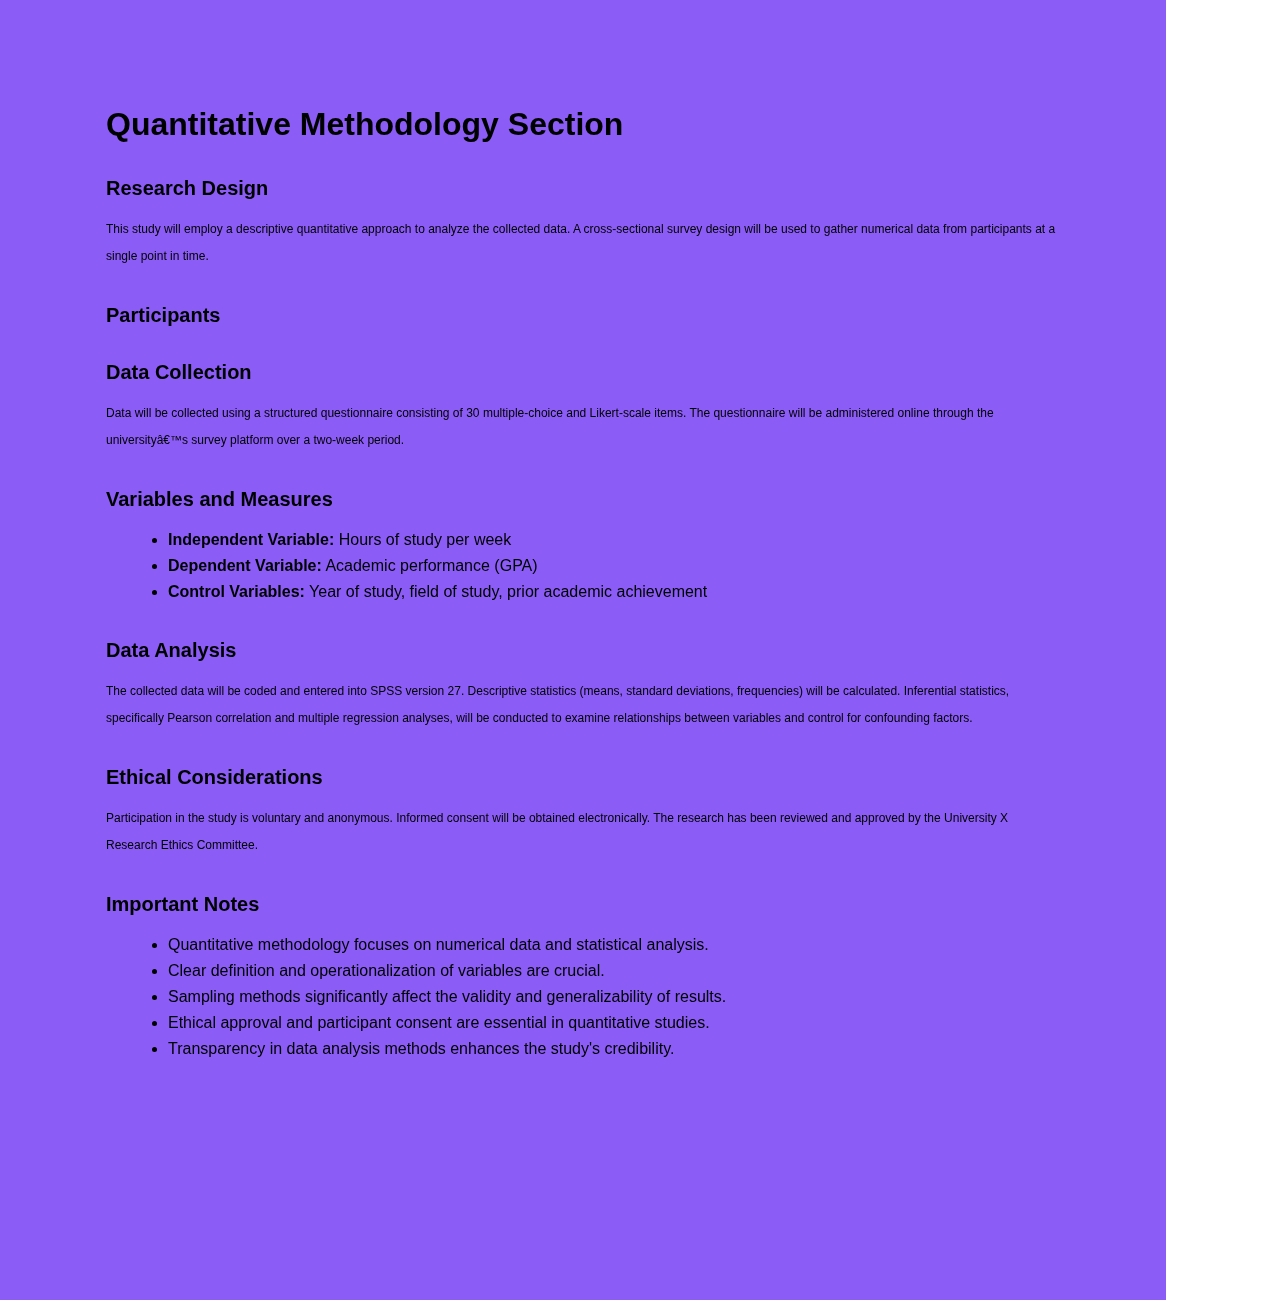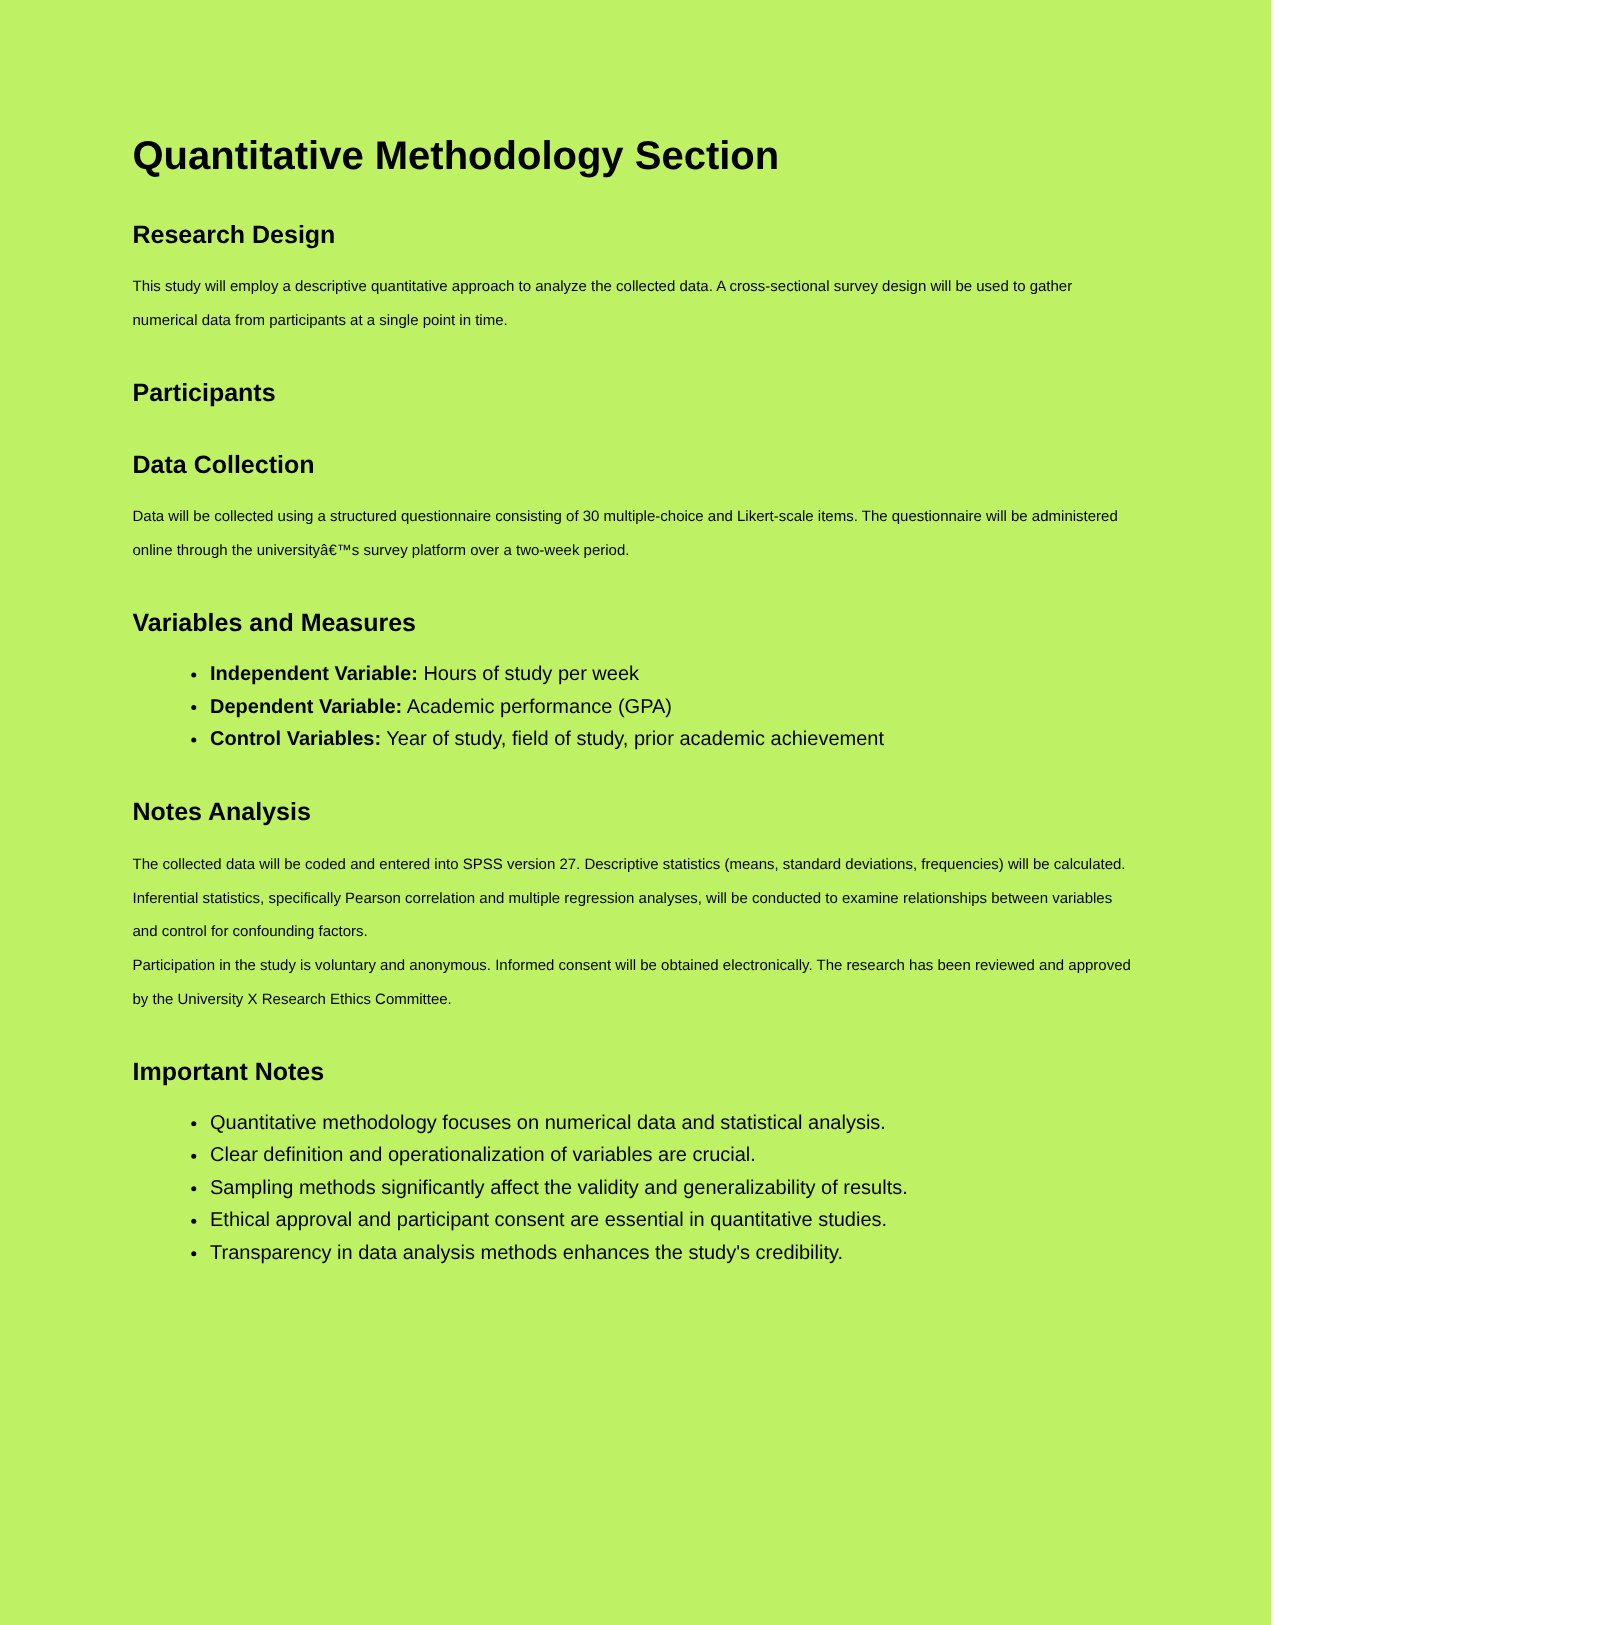--- a/index.html
+++ b/index.html
@@ -4,24 +4,24 @@
 <style>
   * { box-sizing: border-box; }
   html, body {
     margin: 0;
     padding: 0;
     background: #ffffff;
     color: #000000;
     font-family: "Liberation Sans", "DejaVu Sans", sans-serif;
   }
   .page {
-    width: 1017px;
+    width: 1166px;
     min-height: 1300px;
     margin: 0;
-    background: #bef264;
+    background: #8b5cf6;
   }
   .doc {
     padding: 106px 106px 120px 106px;
   }
   h1.doc-title {
     font-size: 32px;
     line-height: 37px;
     font-weight: 700;
     margin: 0 0 14px 0;
   }
@@ -66,23 +66,24 @@
     <h2 class="section-heading">Data Collection</h2>
     <p class="section-paragraph">Data will be collected using a structured questionnaire consisting of 30 multiple-choice and Likert-scale items. The questionnaire will be administered online through the universityâ€™s survey platform over a two-week period.</p>
 
     <h2 class="section-heading">Variables and Measures</h2>
     <ul class="section-list">
       <li><strong>Independent Variable:</strong> <span>Hours of study per week</span></li>
       <li><strong>Dependent Variable:</strong> <span>Academic performance (GPA)</span></li>
       <li><strong>Control Variables:</strong> <span>Year of study, field of study, prior academic achievement</span></li>
     </ul>
 
-    <h2 class="section-heading">Notes Analysis</h2>
+    <h2 class="section-heading">Data Analysis</h2>
     <p class="section-paragraph">The collected data will be coded and entered into SPSS version 27. Descriptive statistics (means, standard deviations, frequencies) will be calculated. Inferential statistics, specifically Pearson correlation and multiple regression analyses, will be conducted to examine relationships between variables and control for confounding factors.</p>
 
+    <h2 class="section-heading">Ethical Considerations</h2>
     <p class="section-paragraph">Participation in the study is voluntary and anonymous. Informed consent will be obtained electronically. The research has been reviewed and approved by the University X Research Ethics Committee.</p>
 
     <h2 class="section-heading">Important Notes</h2>
     <ul class="section-list">
       <li>Quantitative methodology focuses on numerical data and statistical analysis.</li>
       <li>Clear definition and operationalization of variables are crucial.</li>
       <li>Sampling methods significantly affect the validity and generalizability of results.</li>
       <li>Ethical approval and participant consent are essential in quantitative studies.</li>
       <li>Transparency in data analysis methods enhances the study's credibility.</li>
     </ul>

